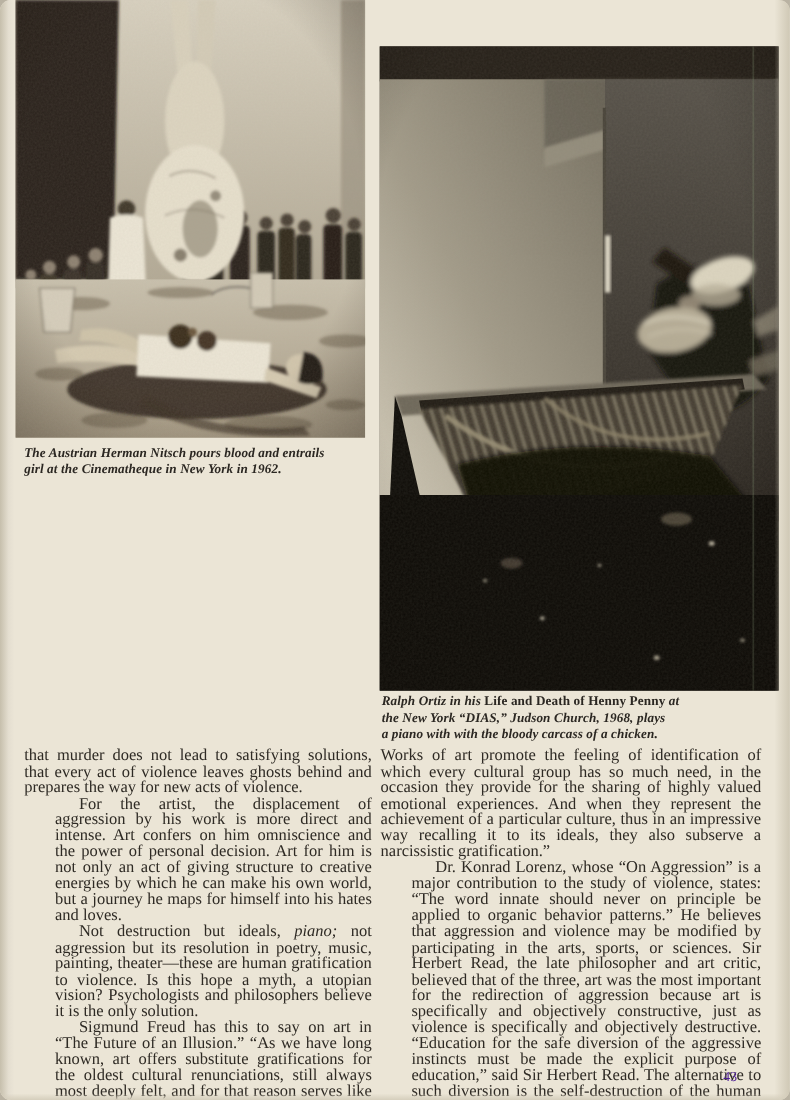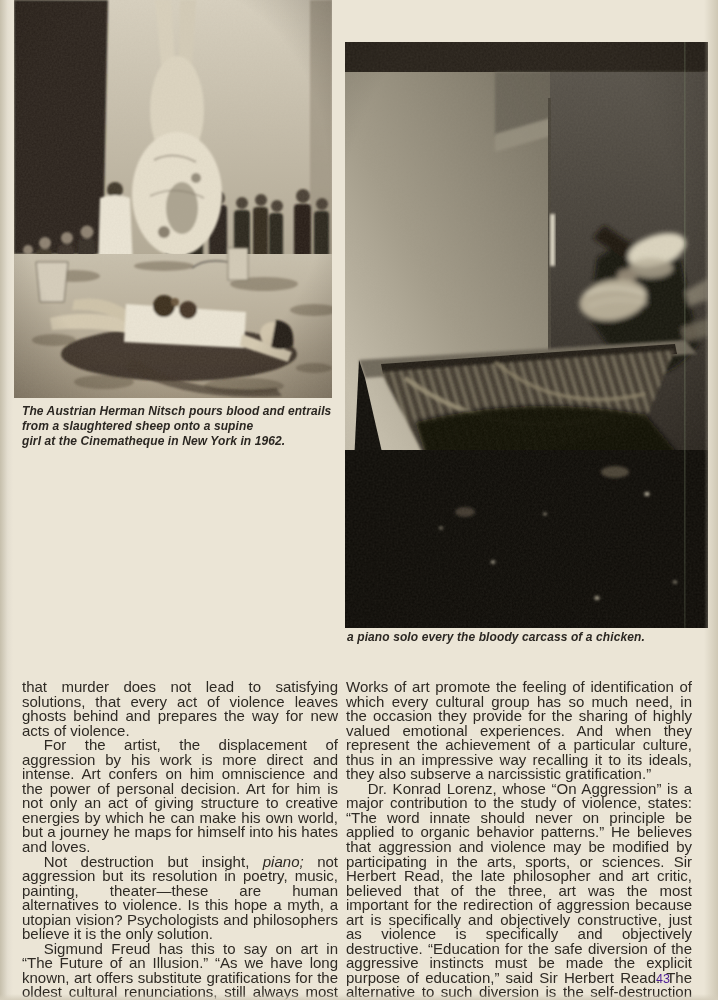--- a/index.html
+++ b/index.html
@@ -1,19 +1,19 @@
 <!DOCTYPE html>
 <html><head>
 <meta charset="utf-8">
 <style>
   html,body{margin:0;padding:0;background:#b9b2a2;}
   .page{
     position:relative;width:718px;height:1000px;margin:0 auto;
     background:#ebe5d6;overflow:hidden;
-    font-family:Liberation Sans, sans-serif;color:#2e2a24;
+    font-family:Liberation Serif, serif;color:#2e2a24;border-radius:10px;
   }
   .edge-left{position:absolute;left:0;top:0;width:13px;height:1000px;
     background:linear-gradient(to right,#c6bfac,#e4ded0 60%,#ebe5d6);}
   .edge-right{position:absolute;right:0;top:0;width:14px;height:1000px;
     background:linear-gradient(to left,#cfc8b5,rgba(235,229,214,0));}
   .edge-bottom{position:absolute;left:0;bottom:0;width:718px;height:6px;
     background:linear-gradient(to top,#d5cebc,rgba(235,229,214,0));}
 
   figure{margin:0;padding:0;}
   .photo{position:absolute;display:block;}
@@ -26,21 +26,21 @@
   .caption-nitsch{left:22px;top:404px;width:312px;}
   .caption-ortiz{left:347px;top:630px;width:356px;}
   .cap-line{display:block;}
   .caption .roman{font-style:normal;}
 
   .col{position:absolute;top:680px;font-size:15px;line-height:14.55px;
     text-align:justify;}
   .col-left{left:22px;width:316px;}
   .col-right{left:346px;width:346px;}
   .col p{margin:0;}
-  .col p.indent{text-indent:1.45em;}
+  .col p.indent{text-indent:1.45em;margin-left:28px;}
   .col em{font-style:italic;}
 
   .page-number{position:absolute;left:346px;top:972px;width:346px;
     text-align:right;padding-right:0;box-sizing:border-box;
     font-size:12.5px;color:#4c1d95;}
   .page-number-inner{display:inline-block;margin-right:22px;}
 </style>
 </head>
 <body>
 
@@ -156,21 +156,20 @@
         <rect x="214" y="248" width="20" height="32" fill="#d3cbb8" stroke="#6f6757" stroke-width="0.8"></rect>
         <path d="M214 262 Q190 258 178 268" stroke="#55504a" stroke-width="1.2" fill="none"></path>
       </g>
       <rect width="318" height="398" fill="url(#vign1)"></rect>
       <rect width="318" height="398" filter="url(#grain1)" opacity="0.14"></rect>
     </svg>
   </figure>
 
   <figcaption class="caption caption-nitsch">
     <span class="cap-line">The Austrian Herman Nitsch pours blood and entrails</span>
-    <span class="cap-line">from a slaughtered sheep onto a supine</span>
     <span class="cap-line">girl at the Cinematheque in New York in 1962.</span>
   </figcaption>
 
   <figure class="photo photo-ortiz">
     <svg width="363" height="586" viewBox="0 0 363 586" preserveAspectRatio="none">
       <defs>
         <linearGradient id="wall2" x1="1" y1="0" x2="0" y2="1">
           <stop offset="0" stop-color="#767061"></stop>
             <stop offset="0.55" stop-color="#a29b89"></stop>
             <stop offset="1" stop-color="#d3ccba"></stop>
@@ -239,27 +238,29 @@
         <ellipse cx="330" cy="540" rx="2" ry="1.6" fill="#c7bfa9"></ellipse>
         <ellipse cx="200" cy="472" rx="1.6" ry="1.2" fill="#bdb5a0"></ellipse>
       </g>
       <rect x="339" y="0" width="1.6" height="586" fill="#7f8f6f" opacity="0.32"></rect>
       <rect width="363" height="586" fill="url(#vign2)"></rect>
       <rect width="363" height="586" filter="url(#grain2)" opacity="0.13"></rect>
     </svg>
   </figure>
 
   <figcaption class="caption caption-ortiz">
-    <span class="cap-line">a piano solo every the bloody carcass of a chicken.</span>
+    <span class="cap-line"><span>Ralph Ortiz in his </span><span class="roman">Life and Death of Henny Penny</span><span> at</span></span>
+    <span class="cap-line">the New York “DIAS,” Judson Church, 1968, plays</span>
+    <span class="cap-line">a piano with with the bloody carcass of a chicken.</span>
   </figcaption>
 
   <div class="col col-left">
     <p class="noindent">that murder does not lead to satisfying solutions, that every act of violence leaves ghosts behind and prepares the way for new acts of violence.</p>
     <p class="indent">For the artist, the displacement of aggression by his work is more direct and intense. Art confers on him omniscience and the power of personal decision. Art for him is not only an act of giving structure to creative energies by which he can make his own world, but a journey he maps for himself into his hates and loves.</p>
-    <p class="indent"><span>Not destruction but insight, </span><em>piano;</em><span> not aggression but its resolution in poetry, music, painting, theater—these are human alternatives to violence. Is this hope a myth, a utopian vision? Psychologists and philosophers believe it is the only solution.</span></p>
+    <p class="indent"><span>Not destruction but ideals, </span><em>piano;</em><span> not aggression but its resolution in poetry, music, painting, theater—these are human gratification to violence. Is this hope a myth, a utopian vision? Psychologists and philosophers believe it is the only solution.</span></p>
     <p class="indent">Sigmund Freud has this to say on art in “The Future of an Illusion.” “As we have long known, art offers substitute gratifications for the oldest cultural renunciations, still always most deeply felt, and for that reason serves like nothing else to reconcile men to the sacrifices they have made on culture’s behalf. . . .</p>
   </div>
 
   <div class="col col-right">
     <p class="noindent">Works of art promote the feeling of identification of which every cultural group has so much need, in the occasion they provide for the sharing of highly valued emotional experiences. And when they represent the achievement of a particular culture, thus in an impressive way recalling it to its ideals, they also subserve a narcissistic gratification.”</p>
     <p class="indent">Dr. Konrad Lorenz, whose “On Aggression” is a major contribution to the study of violence, states: “The word innate should never on principle be applied to organic behavior patterns.” He believes that aggression and violence may be modified by participating in the arts, sports, or sciences. Sir Herbert Read, the late philosopher and art critic, believed that of the three, art was the most important for the redirection of aggression because art is specifically and objectively constructive, just as violence is specifically and objectively destructive. “Education for the safe diversion of the aggressive instincts must be made the explicit purpose of education,” said Sir Herbert Read. The alternative to such diversion is the self-destruction of the human race.</p>
   </div>
 
   <div class="page-number"><span class="page-number-inner">43</span></div>
 

